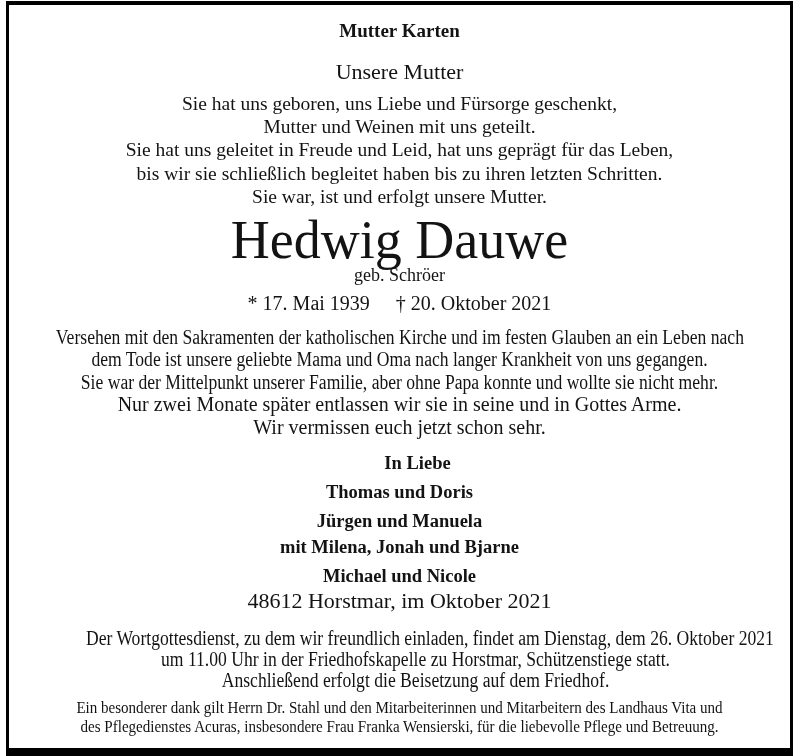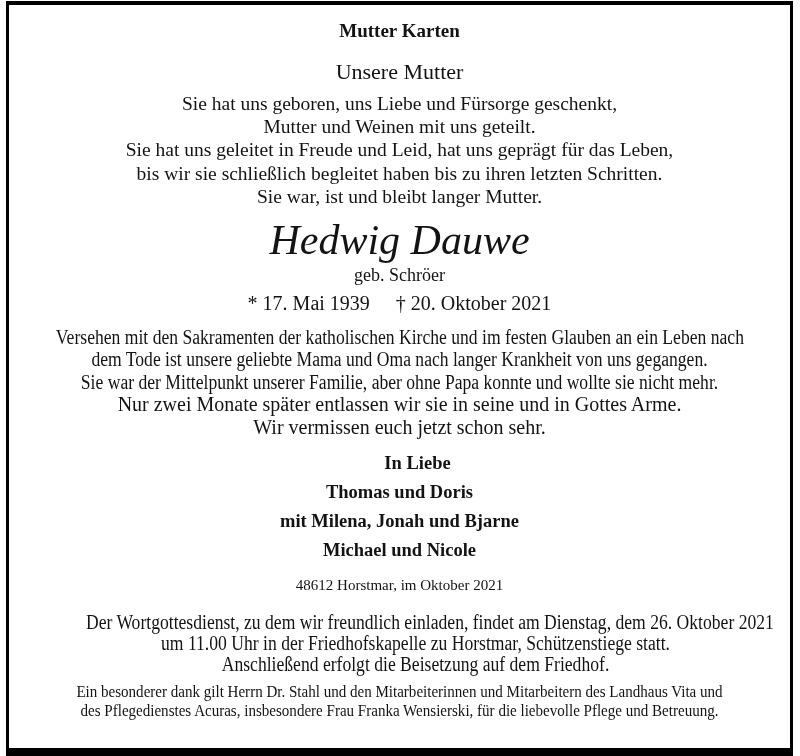--- a/index.html
+++ b/index.html
@@ -25,48 +25,48 @@
     text-align: center;
     overflow: hidden;
   }
   .line { white-space: nowrap; }
   .cond { transform: scaleX(0.88); transform-origin: 50% 50%; }
   .cond-lite { transform: scaleX(0.94); transform-origin: 50% 50%; }
 
   .header   { margin-top: 14px; font-size: 19px; font-weight: bold; line-height: 24px; }
   .intro    { margin-top: 16px; font-size: 22px; line-height: 25px; }
   .poem     { margin-top: 8px;  font-size: 19.5px; line-height: 23.2px; }
-  .name     { margin-top: 8px;  font-size: 42px; line-height: 48px; font-style: italic; }
+  .name     { margin-top: 8px;  font-size: 54px; line-height: 48px; }
   .geb      { font-size: 18px;  line-height: 22px; }
   .dates    { margin-top: 6px;  font-size: 20px; line-height: 22px; }
   .dates .death { margin-left: 26px; }
   .tribute  { margin-top: 12px; font-size: 20px; line-height: 22.4px; }
   .inliebe  { margin-top: 15px; padding-left: 36px; }
   .bold-line{ font-weight: bold; font-size: 18.5px; line-height: 20px; }
   .entry    { margin-top: 9px; }
   .entry .second { margin-top: 6px; }
-  .place    { margin-top: 14px; font-size: 15px; line-height: 22px; }
+  .place    { margin-top: 4px; font-size: 22px; line-height: 22px; }
   .service  { margin-top: 16px; font-size: 20px; line-height: 21px; padding-left: 32px; }
   .thanks   { margin-top: 8px;  font-size: 16px; line-height: 18.5px; }
 </style>
 </head>
 <body>
 
 <div class="frame">
 
   <div class="header">Mutter Karten</div>
 
   <div class="intro">Unsere Mutter</div>
 
   <div class="poem">
     <div class="line">Sie hat uns geboren, uns Liebe und Fürsorge geschenkt,</div>
     <div class="line">Mutter und Weinen mit uns geteilt.</div>
     <div class="line">Sie hat uns geleitet in Freude und Leid, hat uns geprägt für das Leben,</div>
     <div class="line">bis wir sie schließlich begleitet haben bis zu ihren letzten Schritten.</div>
-    <div class="line">Sie war, ist und bleibt langer Mutter.</div>
+    <div class="line">Sie war, ist und erfolgt unsere Mutter.</div>
   </div>
 
   <div class="name line">Hedwig Dauwe</div>
 
   <div class="geb">geb. Schröer</div>
 
   <div class="dates line">
     <span class="birth">* 17. Mai 1939</span><span class="death">† 20. Oktober 2021</span>
   </div>
 
@@ -78,20 +78,21 @@
     <div class="line">Wir vermissen euch jetzt schon sehr.</div>
   </div>
 
   <div class="inliebe bold-line line">In Liebe</div>
 
   <div class="entry">
     <div class="bold-line line">Thomas und Doris</div>
   </div>
 
   <div class="entry">
+    <div class="bold-line line">Jürgen und Manuela</div>
     <div class="bold-line line second">mit Milena, Jonah und Bjarne</div>
   </div>
 
   <div class="entry">
     <div class="bold-line line">Michael und Nicole</div>
   </div>
 
   <div class="place line">48612 Horstmar, im Oktober 2021</div>
 
   <div class="service">

